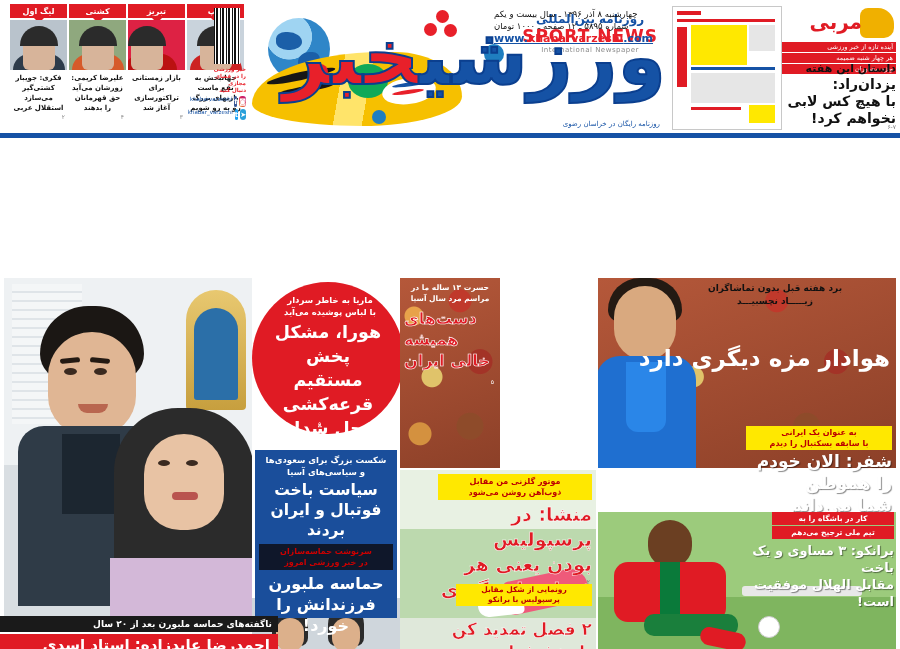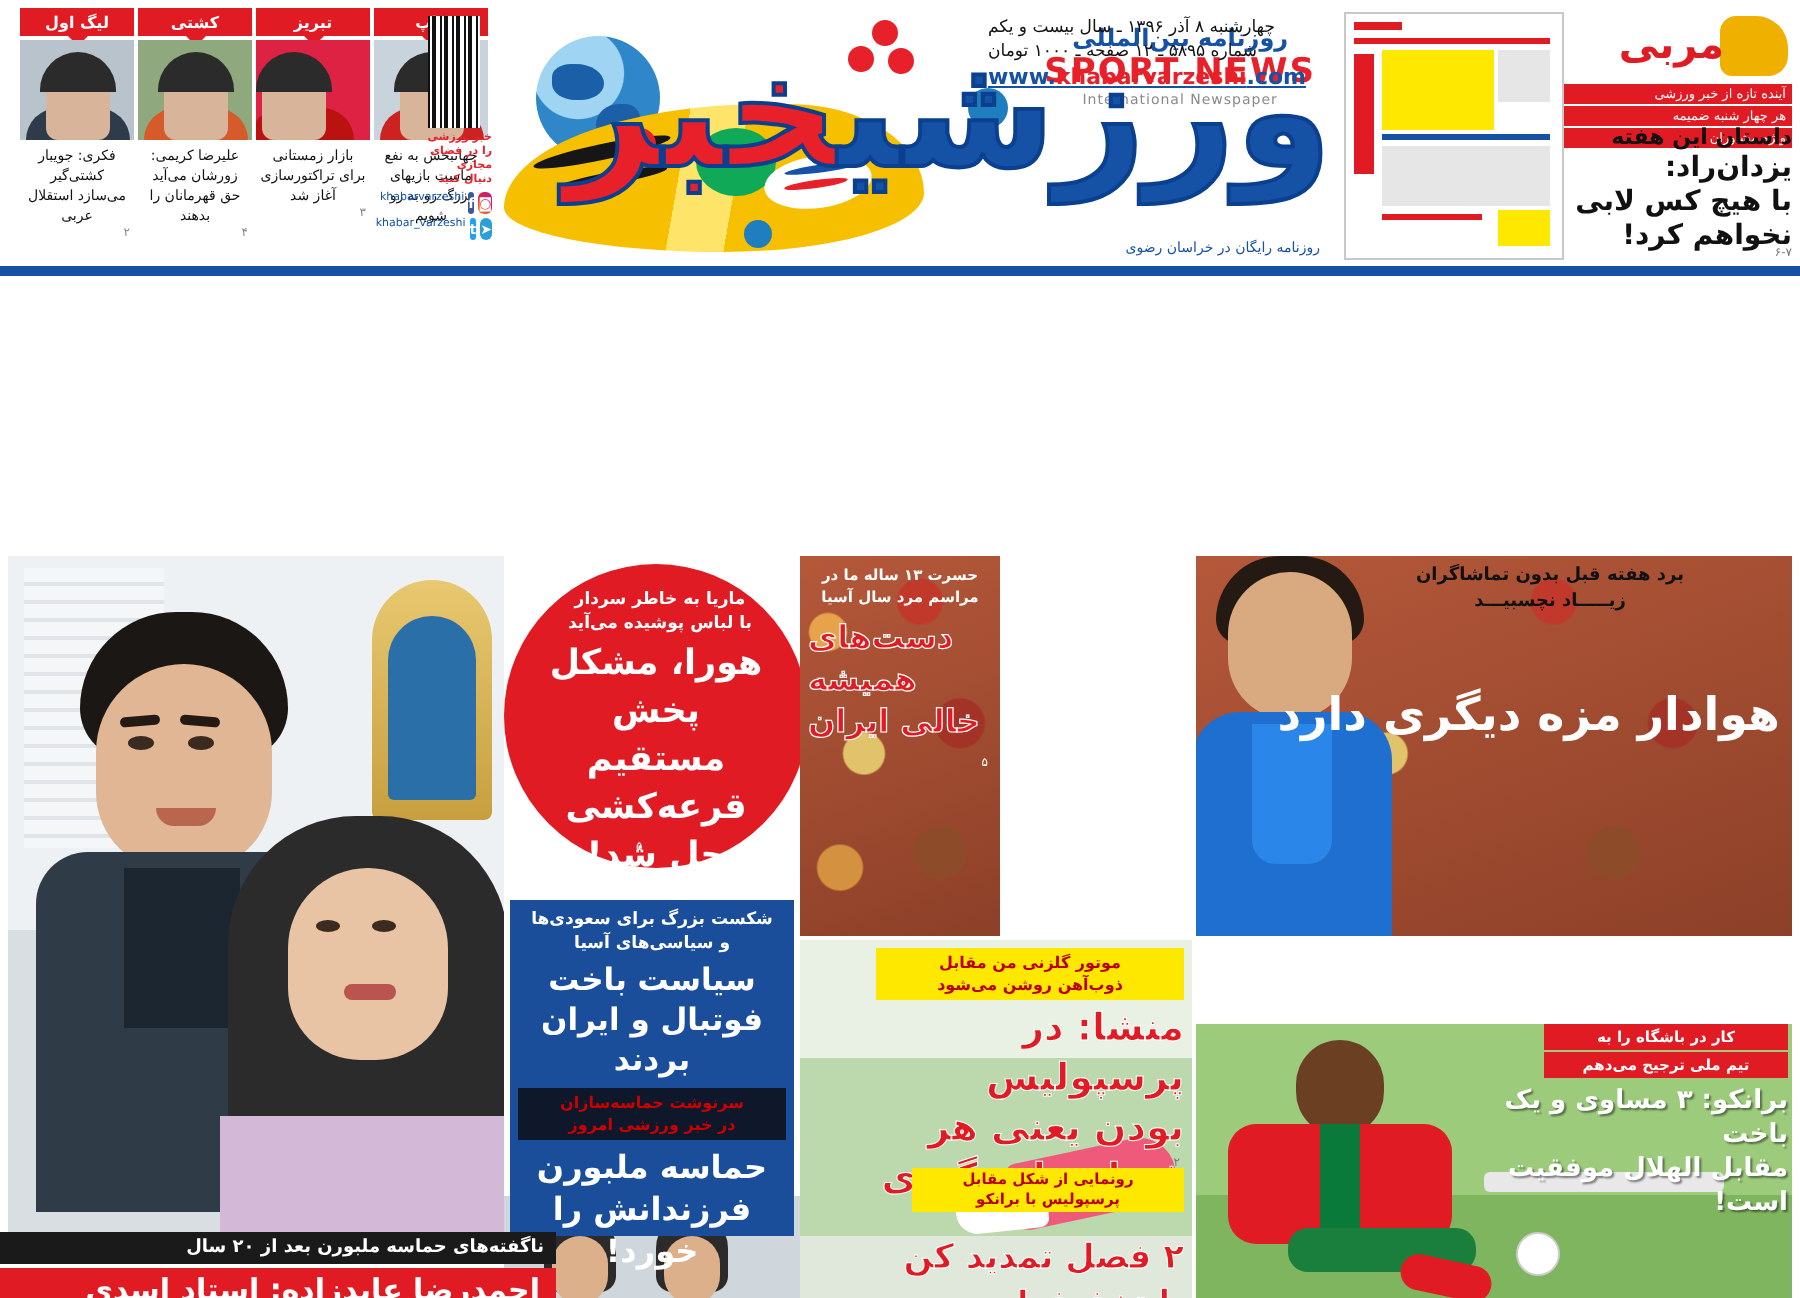--- a/index.html
+++ b/index.html
@@ -54,21 +54,21 @@
   .subline{position:absolute;right:6px;bottom:4px;font-size:7px;color:#1552a5;direction:rtl;text-align:center;line-height:9px;}
 
   
   #topcards{left:0;top:0;width:246px;height:133px;background:#fff;}
   .mcard{position:absolute;top:4px;width:57px;height:124px;}
   .mcard .tab{position:relative;height:14px;background:#e01b24;color:#fff;font-size:8px;
               display:flex;align-items:center;justify-content:center;font-weight:bold;direction:rtl;}
   .mcard .tab:after{content:"";position:absolute;left:50%;bottom:-5px;margin-left:-5px;
                     border-left:5px solid transparent;border-right:5px solid transparent;border-top:5px solid #e01b24;}
   .mcard .ph{height:50px;margin-top:2px;background:#c9d3dc;overflow:hidden;position:relative;}
-  .mcard .cap{font-size:7px;line-height:10px;color:#111;direction:rtl;text-align:center;padding:3px 2px 0;font-weight:normal;}
+  .mcard .cap{font-size:7px;line-height:10px;color:#111;direction:rtl;text-align:center;padding:3px 2px 0;font-weight:bold;}
   .mcard .pg{font-size:6px;color:#888;text-align:right;direction:rtl;padding-right:2px;}
   .face{position:absolute;left:50%;margin-left:-16px;bottom:0;width:32px;height:40px;border-radius:16px 16px 6px 6px;background:#d7b49a;}
   .face:before{content:"";position:absolute;left:-3px;top:-4px;width:38px;height:20px;border-radius:19px 19px 0 0;background:#2b2b2b;}
   .body-sh{position:absolute;left:50%;margin-left:-26px;bottom:0;width:52px;height:16px;border-radius:26px 26px 0 0;}
   .barcode{position:absolute;left:214px;top:8px;width:26px;height:56px;
            background:repeating-linear-gradient(90deg,#111 0 1px,#fff 1px 2px,#111 2px 4px,#fff 4px 6px);}
   .social{position:absolute;left:208px;top:66px;width:38px;direction:rtl;}
   .social .st{font-size:5.5px;color:#e8202a;line-height:7px;text-align:right;font-weight:bold;}
   .ico-row{display:flex;gap:2px;margin-top:2px;}
   .sq{width:11px;height:11px;border-radius:3px;display:flex;align-items:center;justify-content:center;color:#fff;font-size:7px;font-weight:bold;}
@@ -495,20 +495,31 @@
       <div class="rc-sm">
         <span>برد هفته قبل بدون تماشاگران</span><br>
         <span>زیـــــاد نچسبیـــد</span>
       </div>
       <div class="rc-big">
         <br>
         <span>هوادار مزه دیگری دارد</span>
       </div>
     </div>
 
+    <div class="abs" id="shafar">
+      <div class="sh-y">
+        <span>به عنوان یک ایرانی</span><br>
+        <span>با سابقه بسکتبال را دیدم</span>
+      </div>
+      <div class="sh-big sh">
+        <span>شفر: الان خودم</span><br>
+        <span>را هموطن</span><br>
+        <span>شما می‌دانم</span>
+      </div>
+    </div>
 
     <div class="abs" id="branko">
       <div class="br-pitch"></div>
       <div class="br-bench"></div>
       <div class="br-player">
         <div class="h"></div>
           <div class="j"></div>
           <div class="lg"></div>
           <div class="sk"></div>
       </div>

